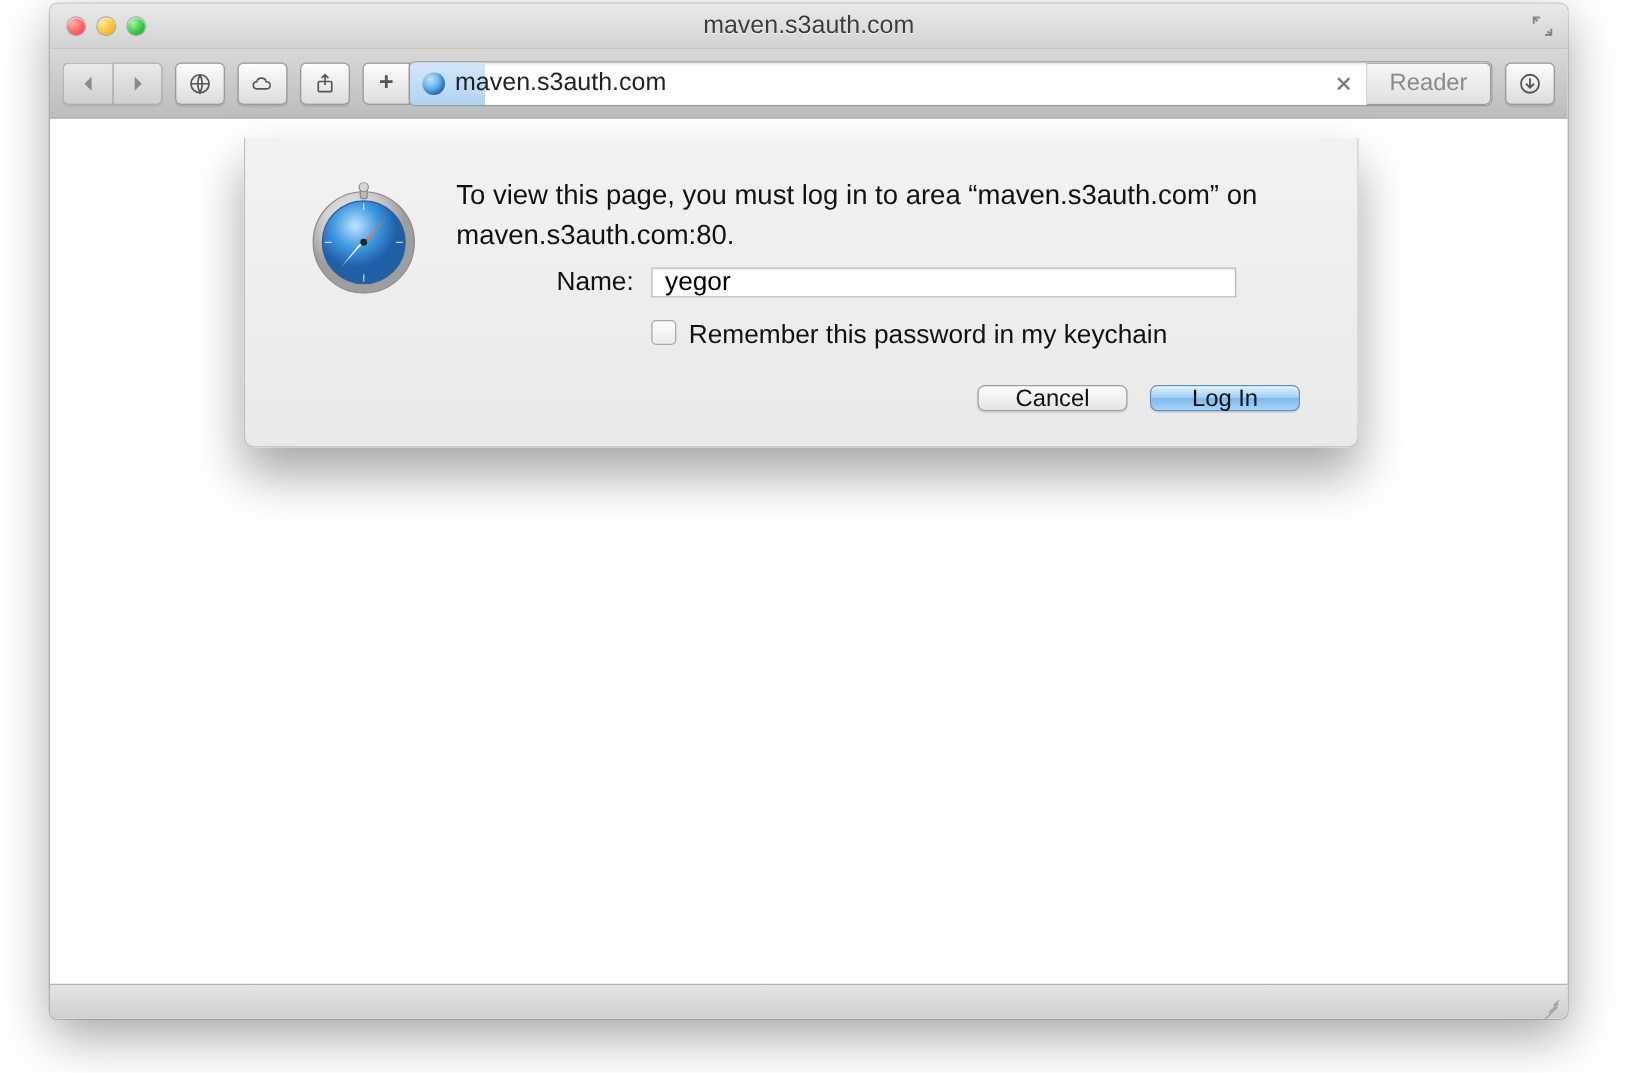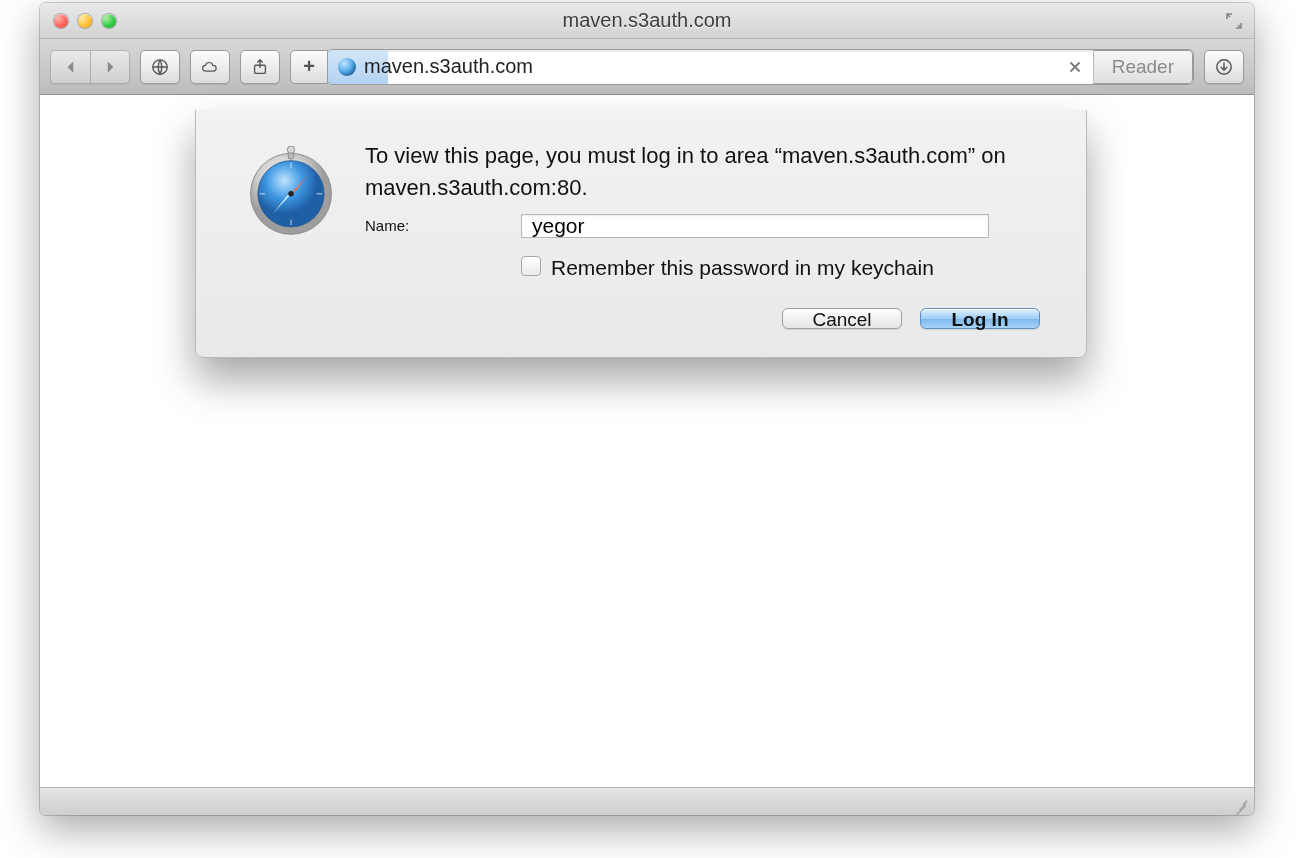--- a/index.html
+++ b/index.html
@@ -199,21 +199,22 @@
     color: #444;
     margin-bottom: 26px;
   }
   .form-row {
     display: flex;
     align-items: center;
     margin-bottom: 18px;
   }
   .form-label {
     width: 156px;
-    font-size: 15px;
+    text-align: right;
+    font-size: 21px;
     color: #111;
     padding-right: 14px;
   }
   .form-input {
     flex: 1;
     max-width: 468px;
     height: 24px;
     border: 1px solid #b7b7b7;
     background: #fff;
     font-size: 21px;
@@ -254,21 +255,20 @@
     background: linear-gradient(#fefefe,#e4e4e4);
     font-size: 19px;
     font-family: inherit;
     color: #111;
     box-shadow: inset 0 1px 0 #fff, 0 1px 1px rgba(0,0,0,.1);
     cursor: pointer;
   }
   .mac-btn.primary {
     background: linear-gradient(#def0ff,#9fcdf5 50%,#7cb9ee 51%,#a7d3f8);
     border-color: #5e8fc2;
-    font-weight: bold;
   }
 </style>
 </head>
 <body>
 
 <div class="window">
 
   <div class="titlebar">
     <div class="traffic">
       <div class="tl red"></div>

